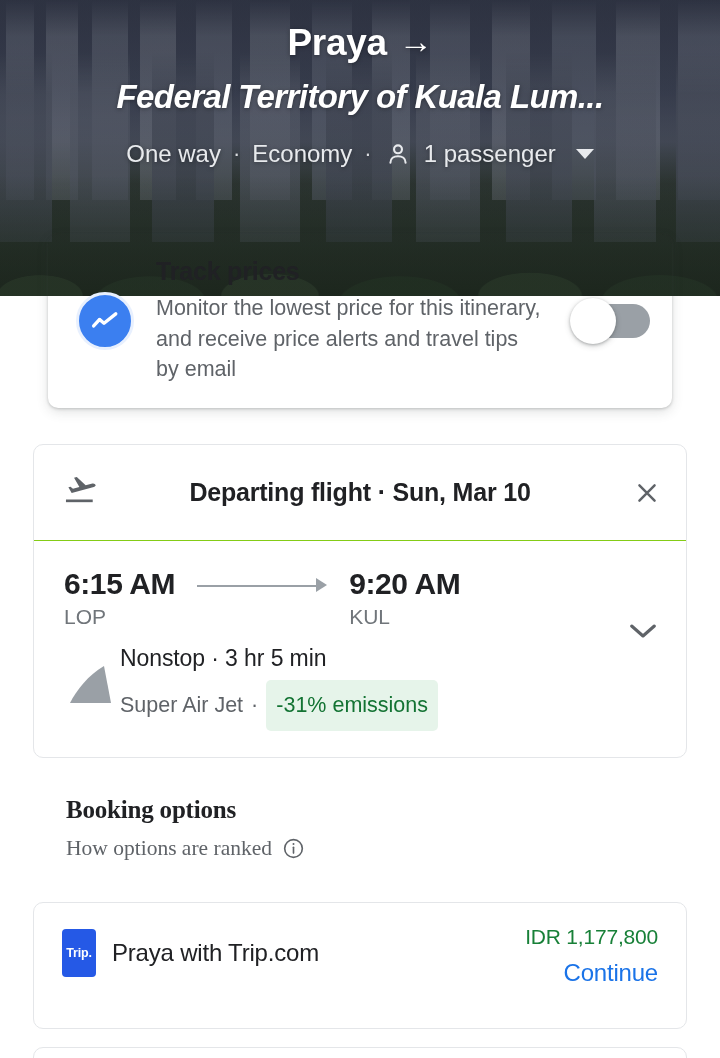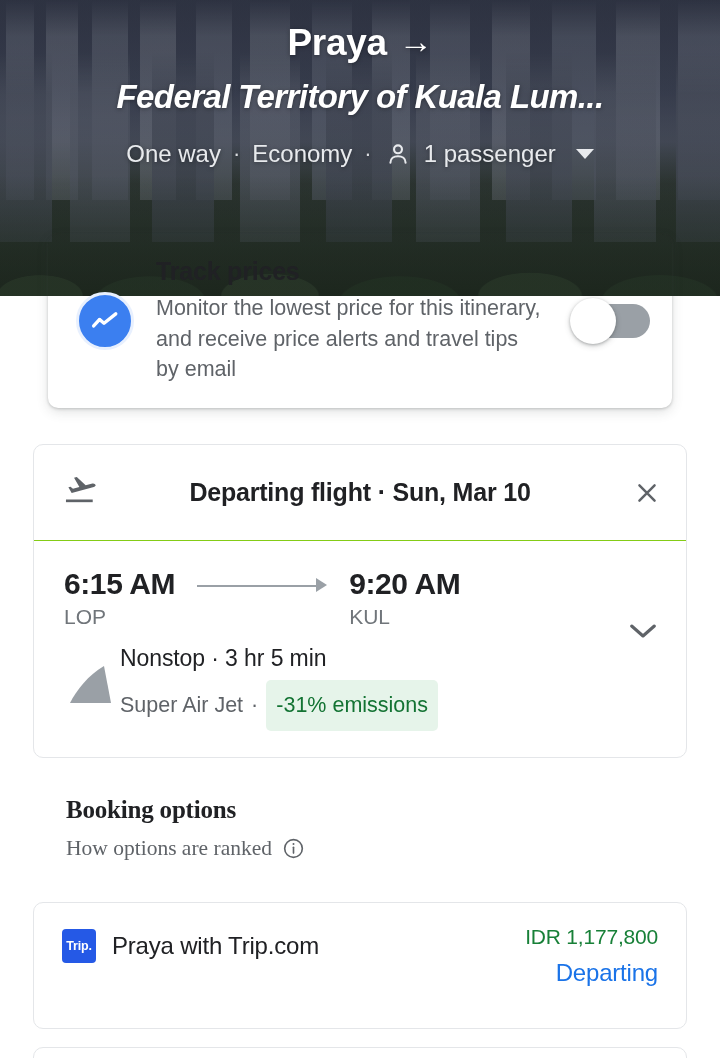--- a/index.html
+++ b/index.html
@@ -345,21 +345,21 @@
     align-items: flex-start;
     justify-content: space-between;
   }
   .offer-left {
     display: flex;
     align-items: center;
     gap: 16px;
     padding-top: 4px;
   }
   .trip-logo {
-    width: 34px; height: 34px;
+    width: 34px; height: 48px;
     background: #2559e6;
     border-radius: 4px;
     display: flex; align-items: center; justify-content: center;
     color: #fff;
     font-size: 12.5px;
     font-weight: bold;
     letter-spacing: -0.2px;
   }
   .offer-name {
     font-size: 24px;
@@ -510,17 +510,17 @@
   </div>
 </div>
 
 <div class="card offer-card">
   <div class="offer-left">
     <span class="trip-logo">Trip.</span>
     <span class="offer-name">Praya with Trip.com</span>
   </div>
   <div class="offer-right">
     <div class="offer-price">IDR 1,177,800</div>
-    <div class="offer-continue">Departing</div>
+    <div class="offer-continue">Continue</div>
   </div>
 </div>
 
 <div class="card offer-card-next"></div>
 
 </body></html>

